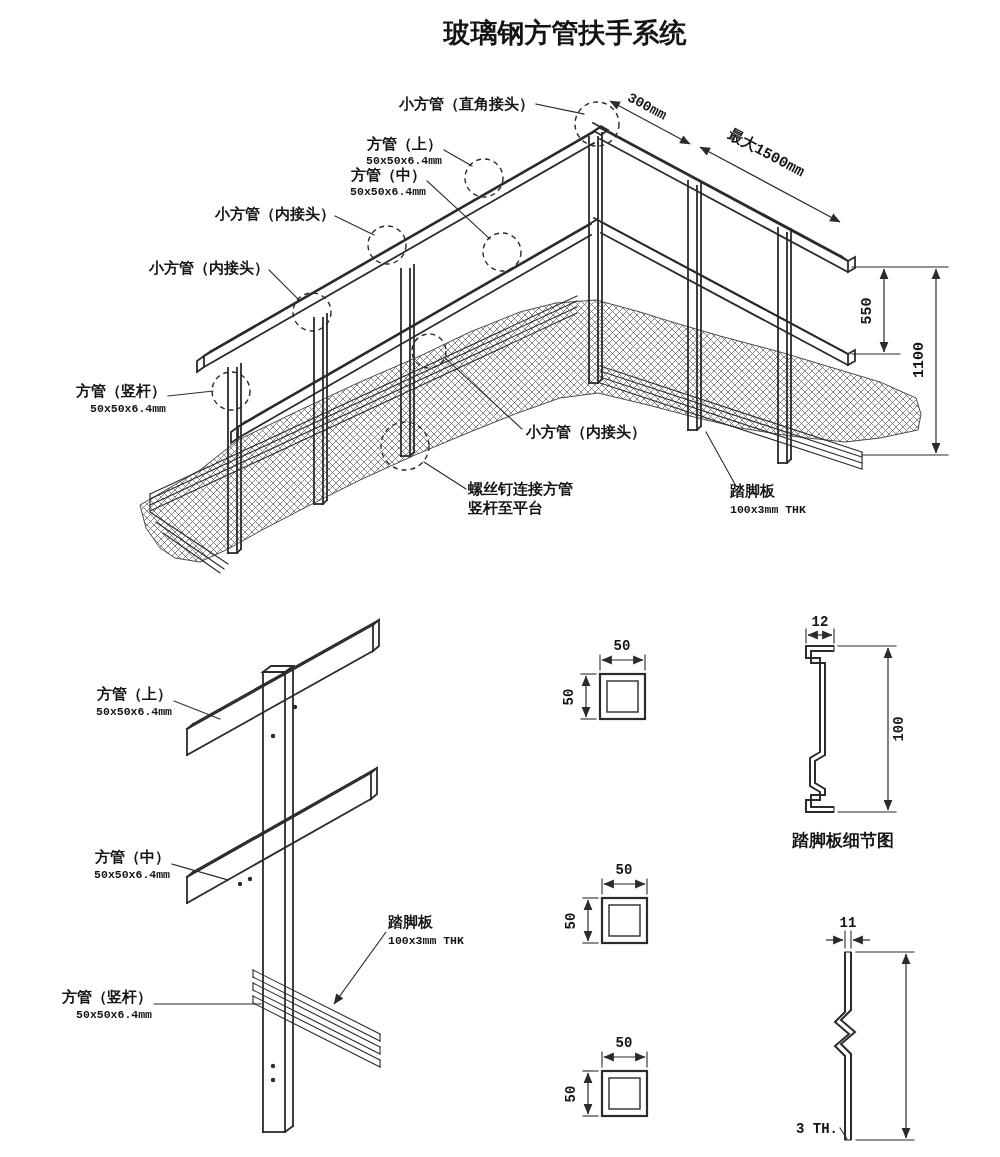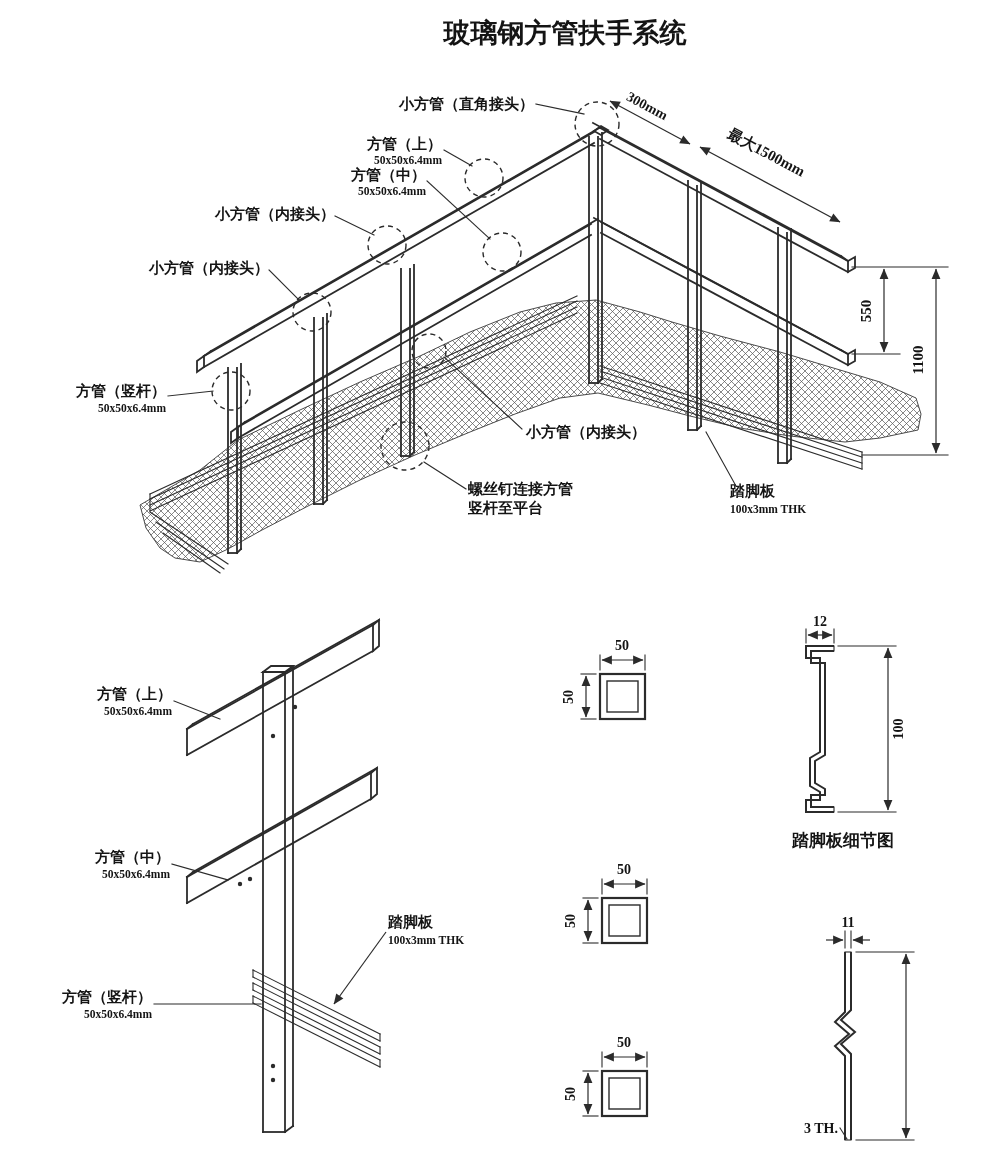--- a/index.html
+++ b/index.html
@@ -1,17 +1,17 @@
 <!DOCTYPE html>
 <html><head>
 <meta charset="utf-8">
 <style>
   *{margin:0;padding:0;box-sizing:border-box}
   body{background:#ffffff}
-  .canvas{position:relative;width:1000px;height:1157px;background:#ffffff;font-family:Liberation Serif, serif;overflow:hidden}
+  .canvas{position:relative;width:1000px;height:1157px;background:#ffffff;font-family:Liberation Mono, monospace;overflow:hidden}
   svg{display:block}
   .ln{stroke:#2b2b2b;stroke-width:1.8;fill:none;stroke-linejoin:miter;stroke-linecap:square}
   .tn{stroke:#2b2b2b;stroke-width:1.1;fill:none;stroke-linecap:square}
   .hv{stroke:#2b2b2b;stroke-width:2;fill:none;stroke-linejoin:miter}
   .dc{stroke:#2b2b2b;stroke-width:1.4;fill:none;stroke-dasharray:5 4}
   .arr{stroke:#2b2b2b;stroke-width:1.2;fill:none;marker-start:url(#ah);marker-end:url(#ah)}
   .arr1{stroke:#2b2b2b;stroke-width:1.2;fill:none;marker-end:url(#ah)}
   text{fill:#141414}
   .lbl{font-size:15px;font-weight:bold}
   .sz{font-size:11.5px;font-weight:bold}

